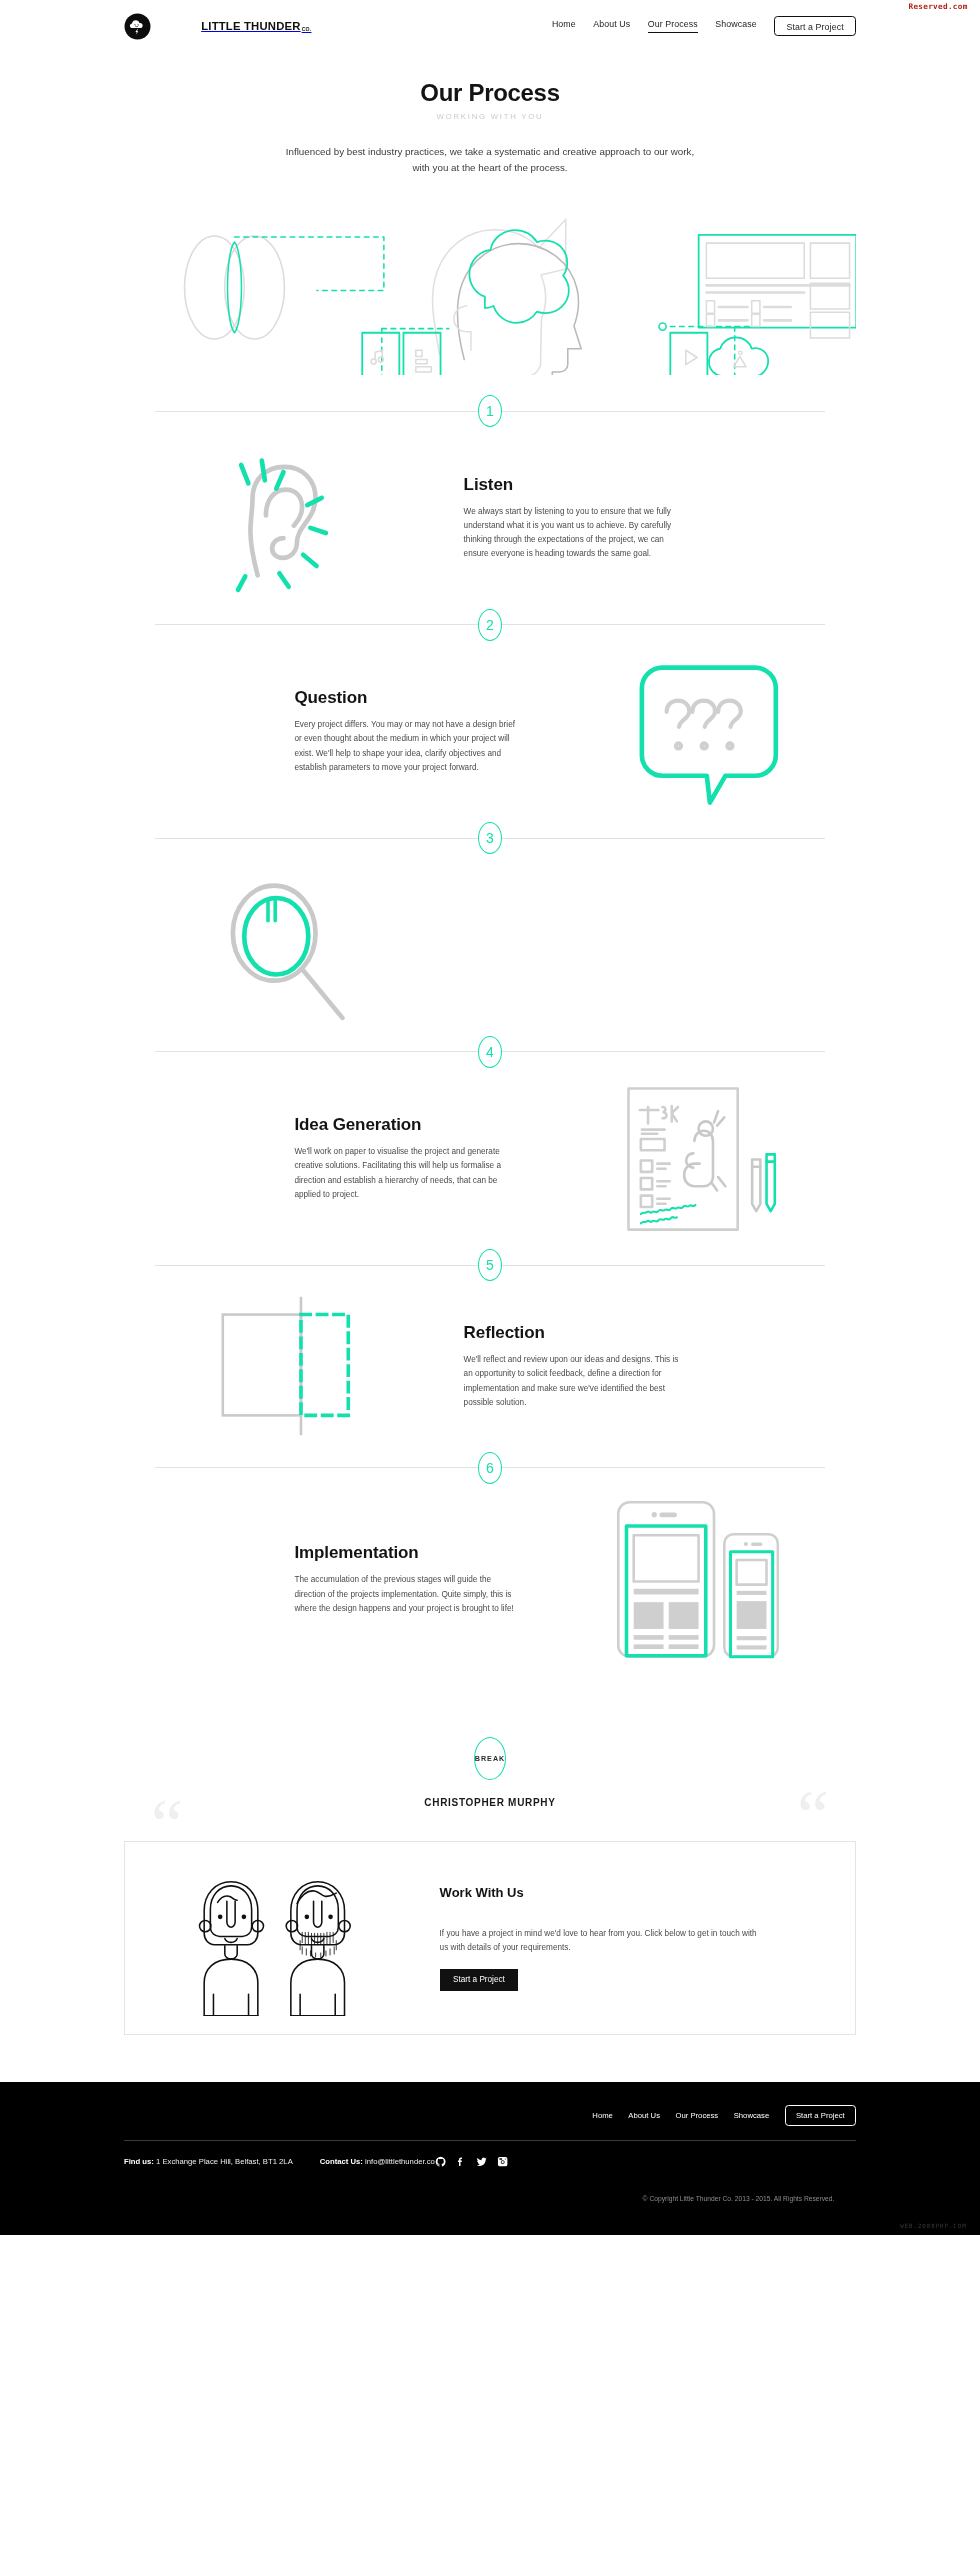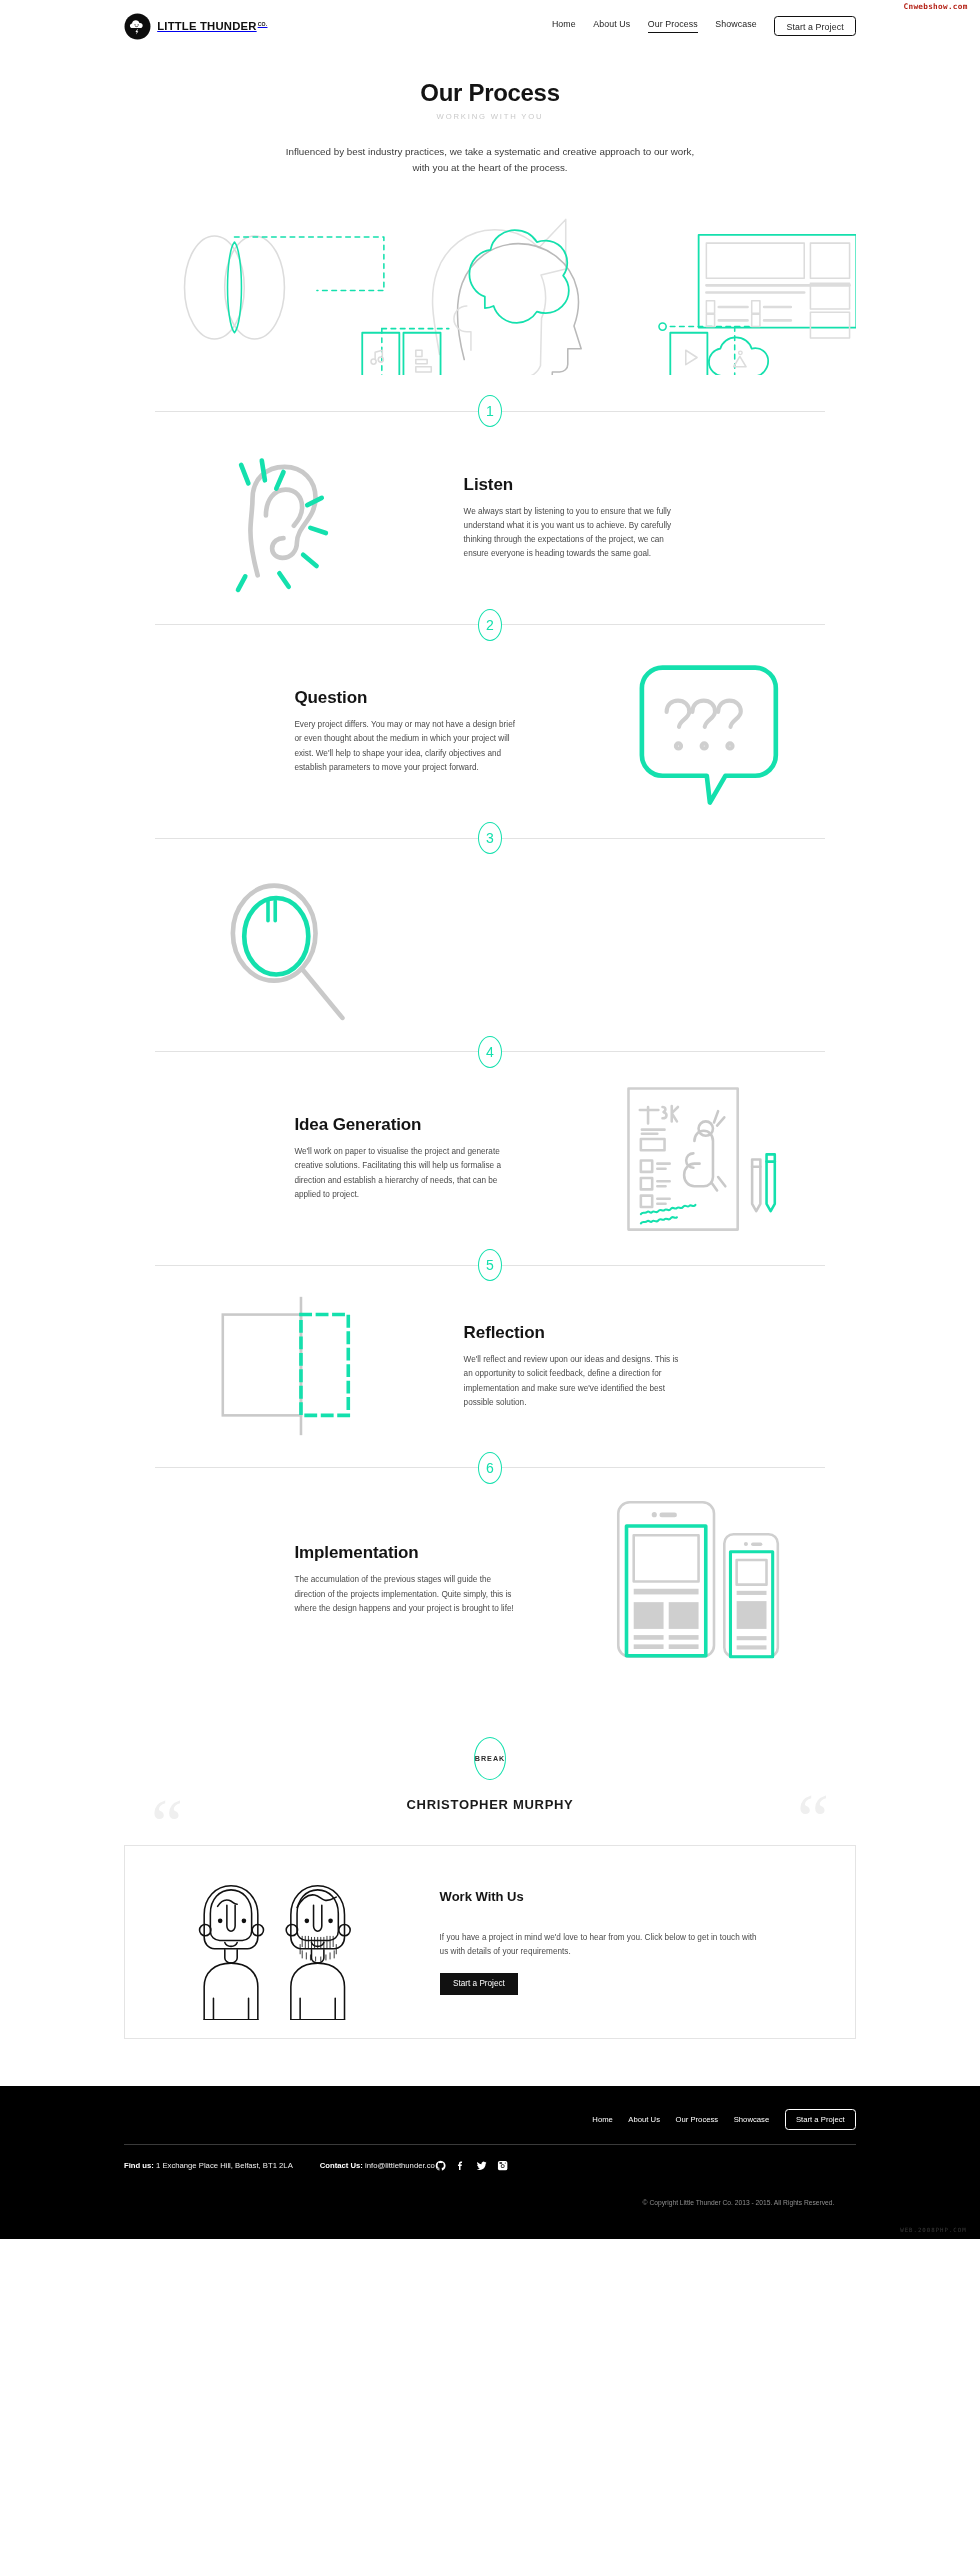--- a/index.html
+++ b/index.html
@@ -31,21 +31,21 @@
     padding: 0 0 0 0; position: relative;
   }
   .hdr-inner {
     width: 732px; margin: 0 auto; display: flex;
     align-items: center; justify-content: space-between;
   }
   .brand { display: flex; align-items: center; gap: 6.2px; }
   .brand-mark { width: 27px; height: 27px; flex: 0 0 27px; }
   .brand-text {
     font-size: 11.3px; font-weight: 700; letter-spacing: 0.2px;
-    color: #111; display: flex; align-items: flex-start;
+    color: #111; display: flex; align-items: flex-end; margin-left: 44px;
   }
   .brand-text .sup { font-size: 5.2px; font-weight: 700; margin-left: 1px; margin-top: 0.5px; }
   nav.main-nav { display: flex; align-items: center; gap: 17.5px; }
   nav.main-nav a {
     font-size: 8.8px; color: #1c1c1c; text-decoration: none;
     padding-bottom: 3.1px; letter-spacing: 0.1px;
   }
   nav.main-nav a.active { border-bottom: 1.5px solid #111; }
   .btn-outline {
     border: 1px solid #111; border-radius: 3.6px; background: #fff;
@@ -109,21 +109,21 @@
     font-size: 72px; color: #efefef; line-height: 1; user-select: none;
   }
   .qmark.left { left: 27px; top: -8.2px; }
   .qmark.right { right: 27px; bottom: -44px; }
   .quote-text {
     font-family: "Liberation Serif", serif; font-style: italic;
     font-size: 16px; line-height: 1.52; color: #7c7c7c;
     max-width: 515px; margin: 0 auto;
   }
   .quote-author {
-    margin-top: 15.5px; font-size: 13px; letter-spacing: 0.7px;
+    margin-top: 15.5px; font-size: 10px; letter-spacing: 0.7px;
     font-weight: 700; color: #1a1a1a;
   }
 
   
   .cta-card {
     width: 732px; margin: 33px auto 0; border: 0.5px solid #e4e4e4;
     background: #fff; display: flex; align-items: center;
     padding: 18.5px 31px 18.5px 20.6px; gap: 26px; min-height: 170px;
   }
   .cta-art { flex: 0 0 268px; display: flex; justify-content: center; }
@@ -159,21 +159,21 @@
   .socials .s-ico { width: 11.3px; height: 11.3px; display: block; }
   .copyright {
     margin-top: 28px; text-align: right; font-size: 6.7px;
     color: #8e8e8e; padding-right: 21.6px;
   }
   svg { display: block; }
 </style>
 </head>
 <body>
 
-<div class="wm">Cnwebshow.com</div>
+<div class="wm">Reserved.com</div>
 
 <header class="site-header">
   <div class="hdr-inner">
     <a class="brand" href="#">
       <span class="brand-mark">
         <svg viewBox="0 0 52 52" width="27" height="27" aria-hidden="true">
           <circle cx="26" cy="26" r="25" fill="#0d0d0d"></circle>
           <path d="M16 29c-2.6 0-4.6-2-4.6-4.5 0-2.3 1.8-4.2 4.1-4.5.6-3.4 3.6-5.9 7.2-5.9 3.3 0 6.2 2.2 7 5.2.4-.1.8-.2 1.3-.2 2.8 0 5 2.2 5 4.9S34.3 29 31.5 29z" fill="#fff"></path>
           <circle cx="21.2" cy="22.6" r="1.1" fill="#0d0d0d"></circle>
           <circle cx="27.2" cy="22.6" r="1.1" fill="#0d0d0d"></circle>

